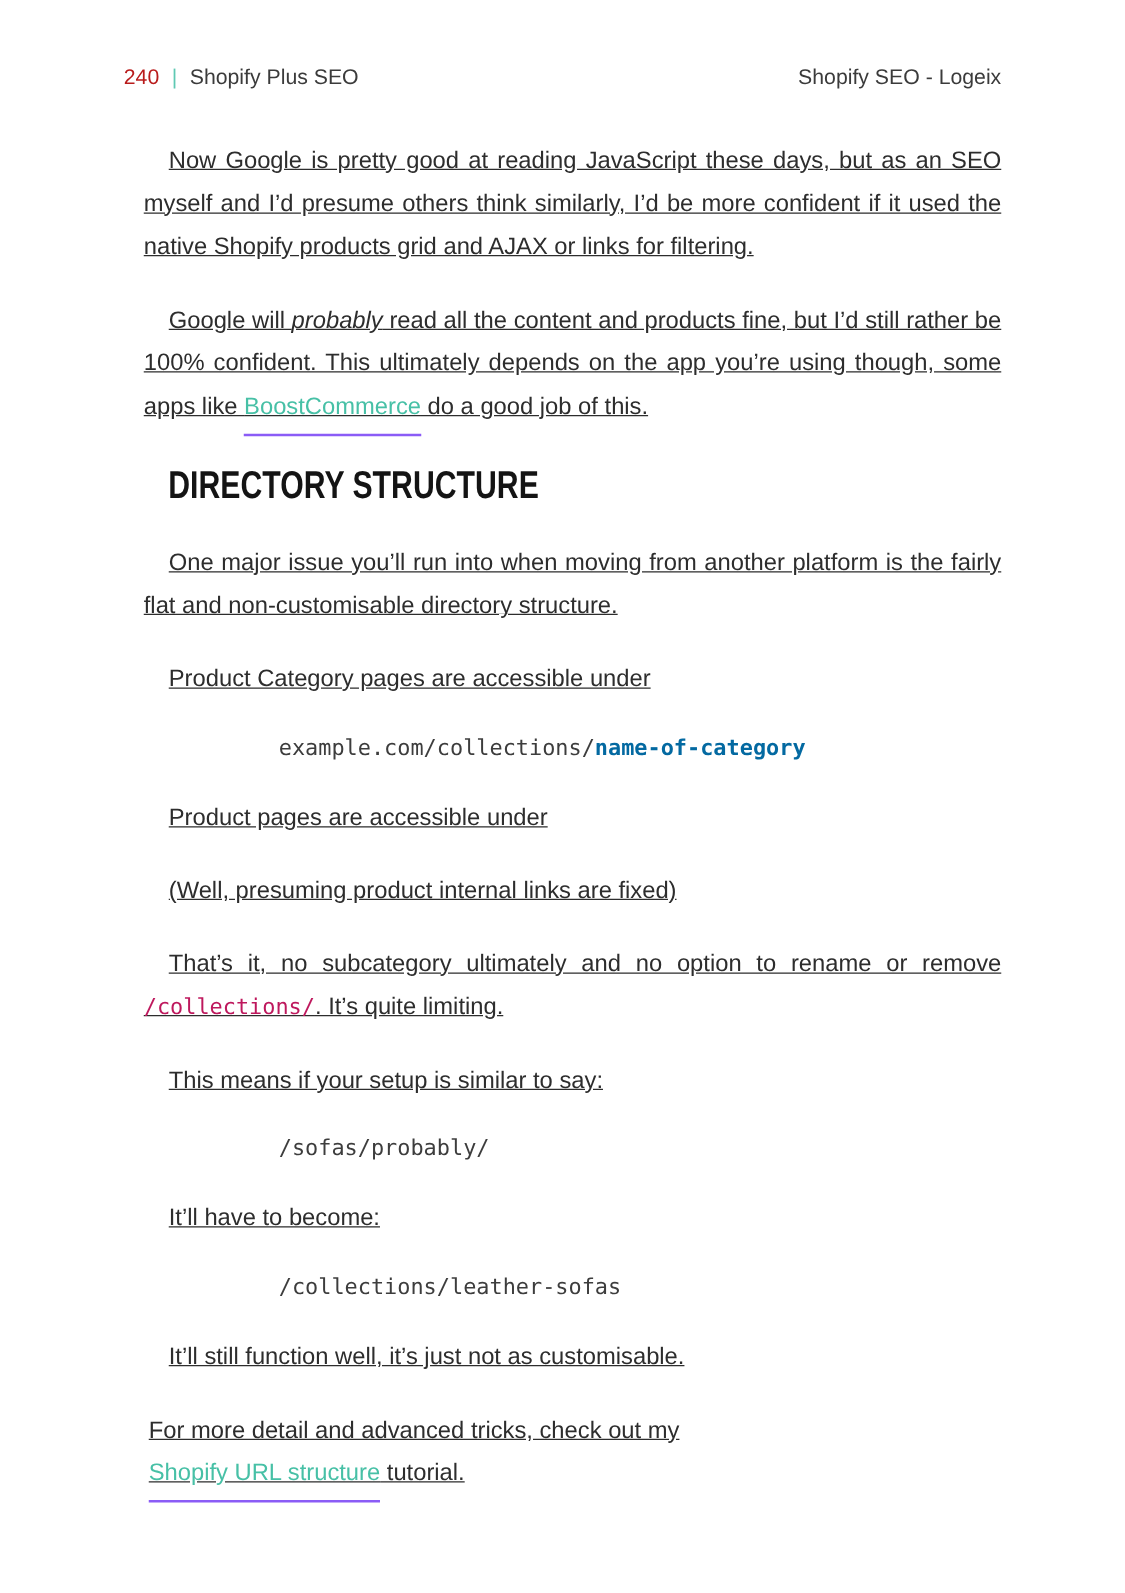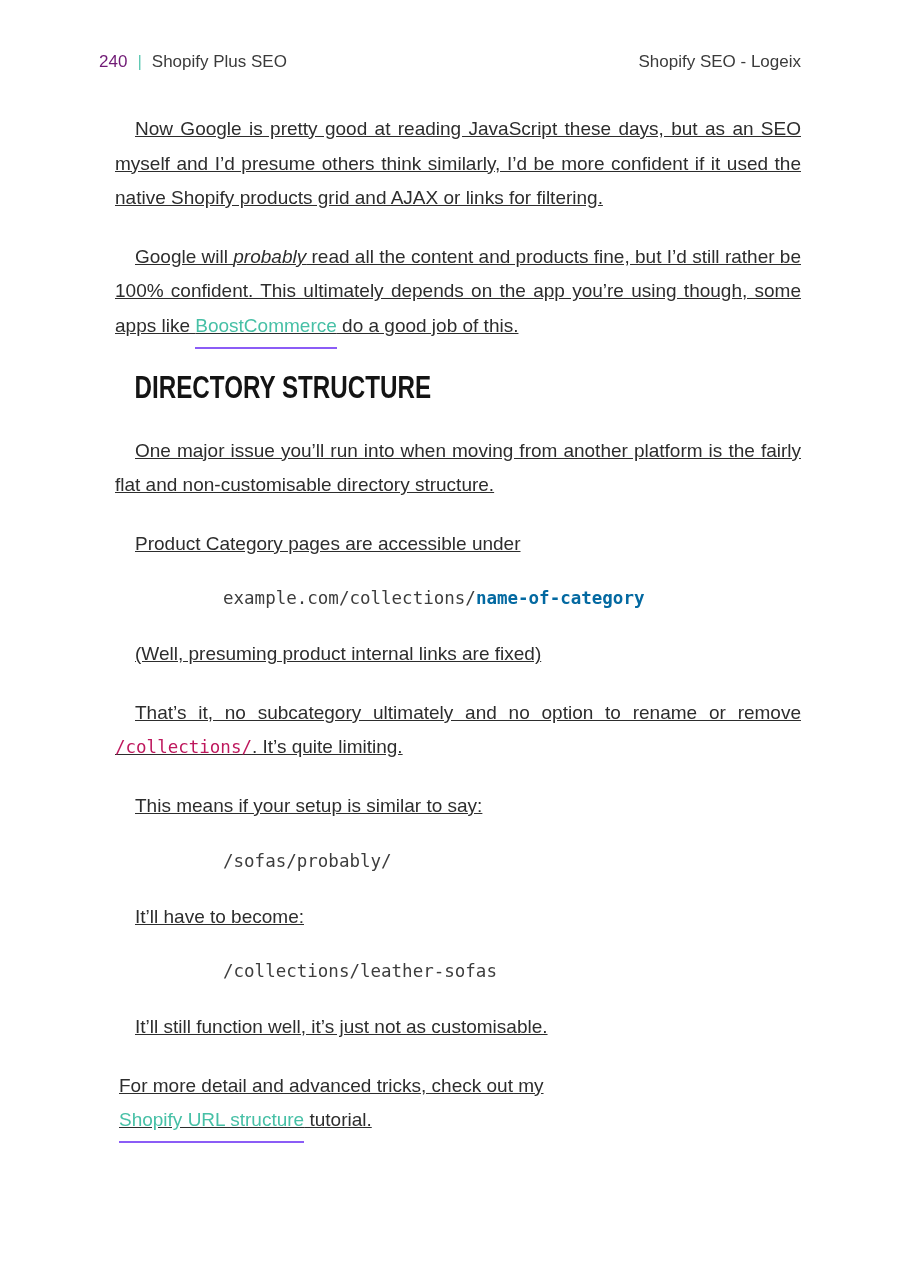--- a/index.html
+++ b/index.html
@@ -21,21 +21,21 @@
   }
   .page-header {
     display: flex;
     justify-content: space-between;
     align-items: baseline;
     font-size: 17px;
     color: #3b3b3b;
     line-height: 24px;
   }
   .header-left { display: flex; align-items: baseline; }
-  .page-num { color: #701a75; }
+  .page-num { color: #b91c1c; }
   .pipe {
     color: #5fc9b3;
     margin: 0 10px;
     font-weight: 400;
   }
   .main {
     margin-top: 38px;
     font-size: 19px;
     line-height: 1.82;
   }
@@ -111,20 +111,21 @@
     <p class="para justify"><span>Google will </span><em>probably</em><span> read all the content and products fine, but I’d still rather be 100% confident. This ultimately depends on the app you’re using though, some apps like </span><a class="link" href="#">BoostCommerce</a><span> do a good job of this.</span></p>
 
     <h2 class="heading"><span class="condensed">DIRECTORY STRUCTURE</span></h2>
 
     <p class="para justify">One major issue you’ll run into when moving from another platform is the fairly flat and non-customisable directory structure.</p>
 
     <p class="para">Product Category pages are accessible under</p>
 
     <div class="code"><span class="code-normal">example.com/collections/</span><span class="code-bold">name-of-category</span></div>
 
+    <p class="para">Product pages are accessible under</p>
 
 
     <p class="para">(Well, presuming product internal links are fixed)</p>
 
     <p class="para justify"><span>That’s it, no subcategory ultimately and no option to rename or remove </span><span class="mono-inline">/collections/</span><span>. It’s quite limiting.</span></p>
 
     <p class="para">This means if your setup is similar to say:</p>
 
     <div class="code">/sofas/probably/</div>
 

